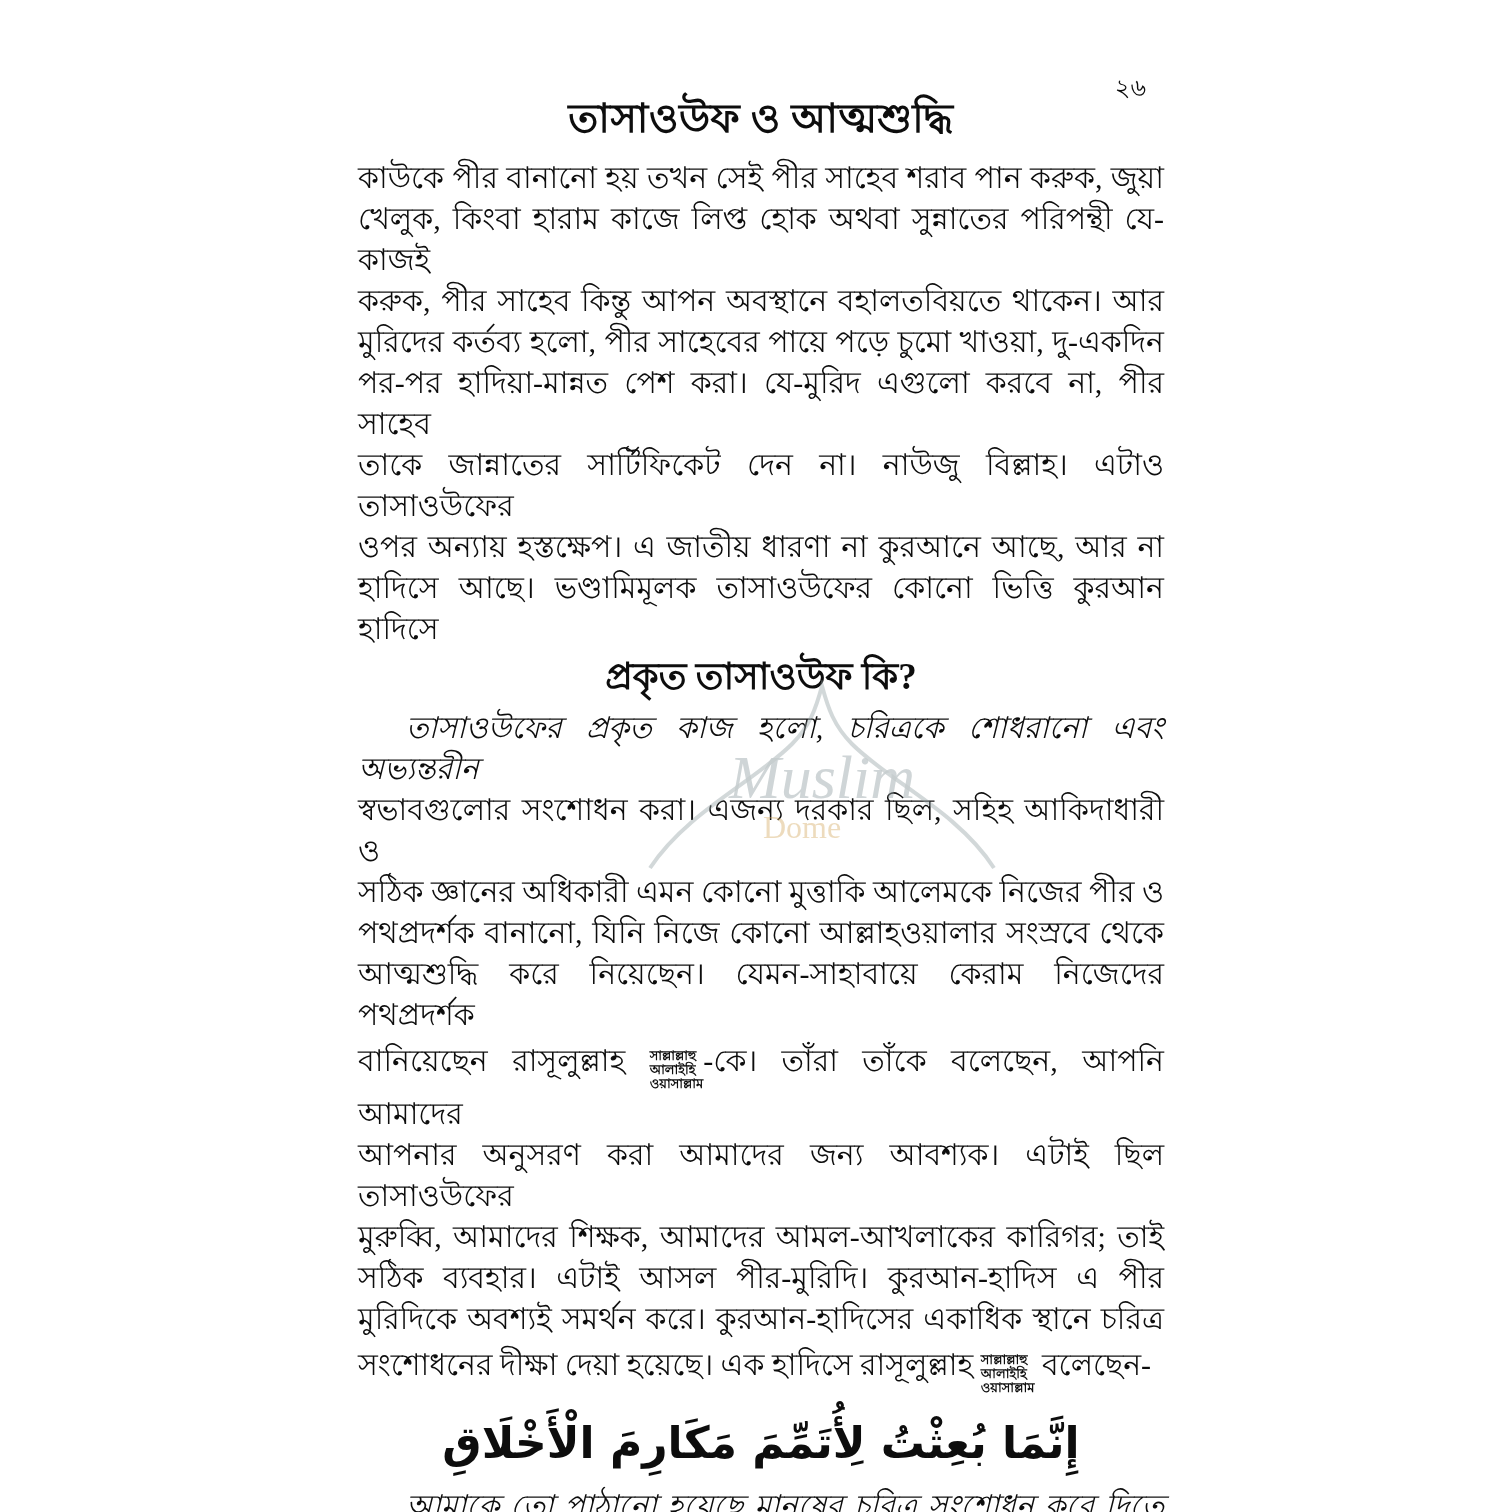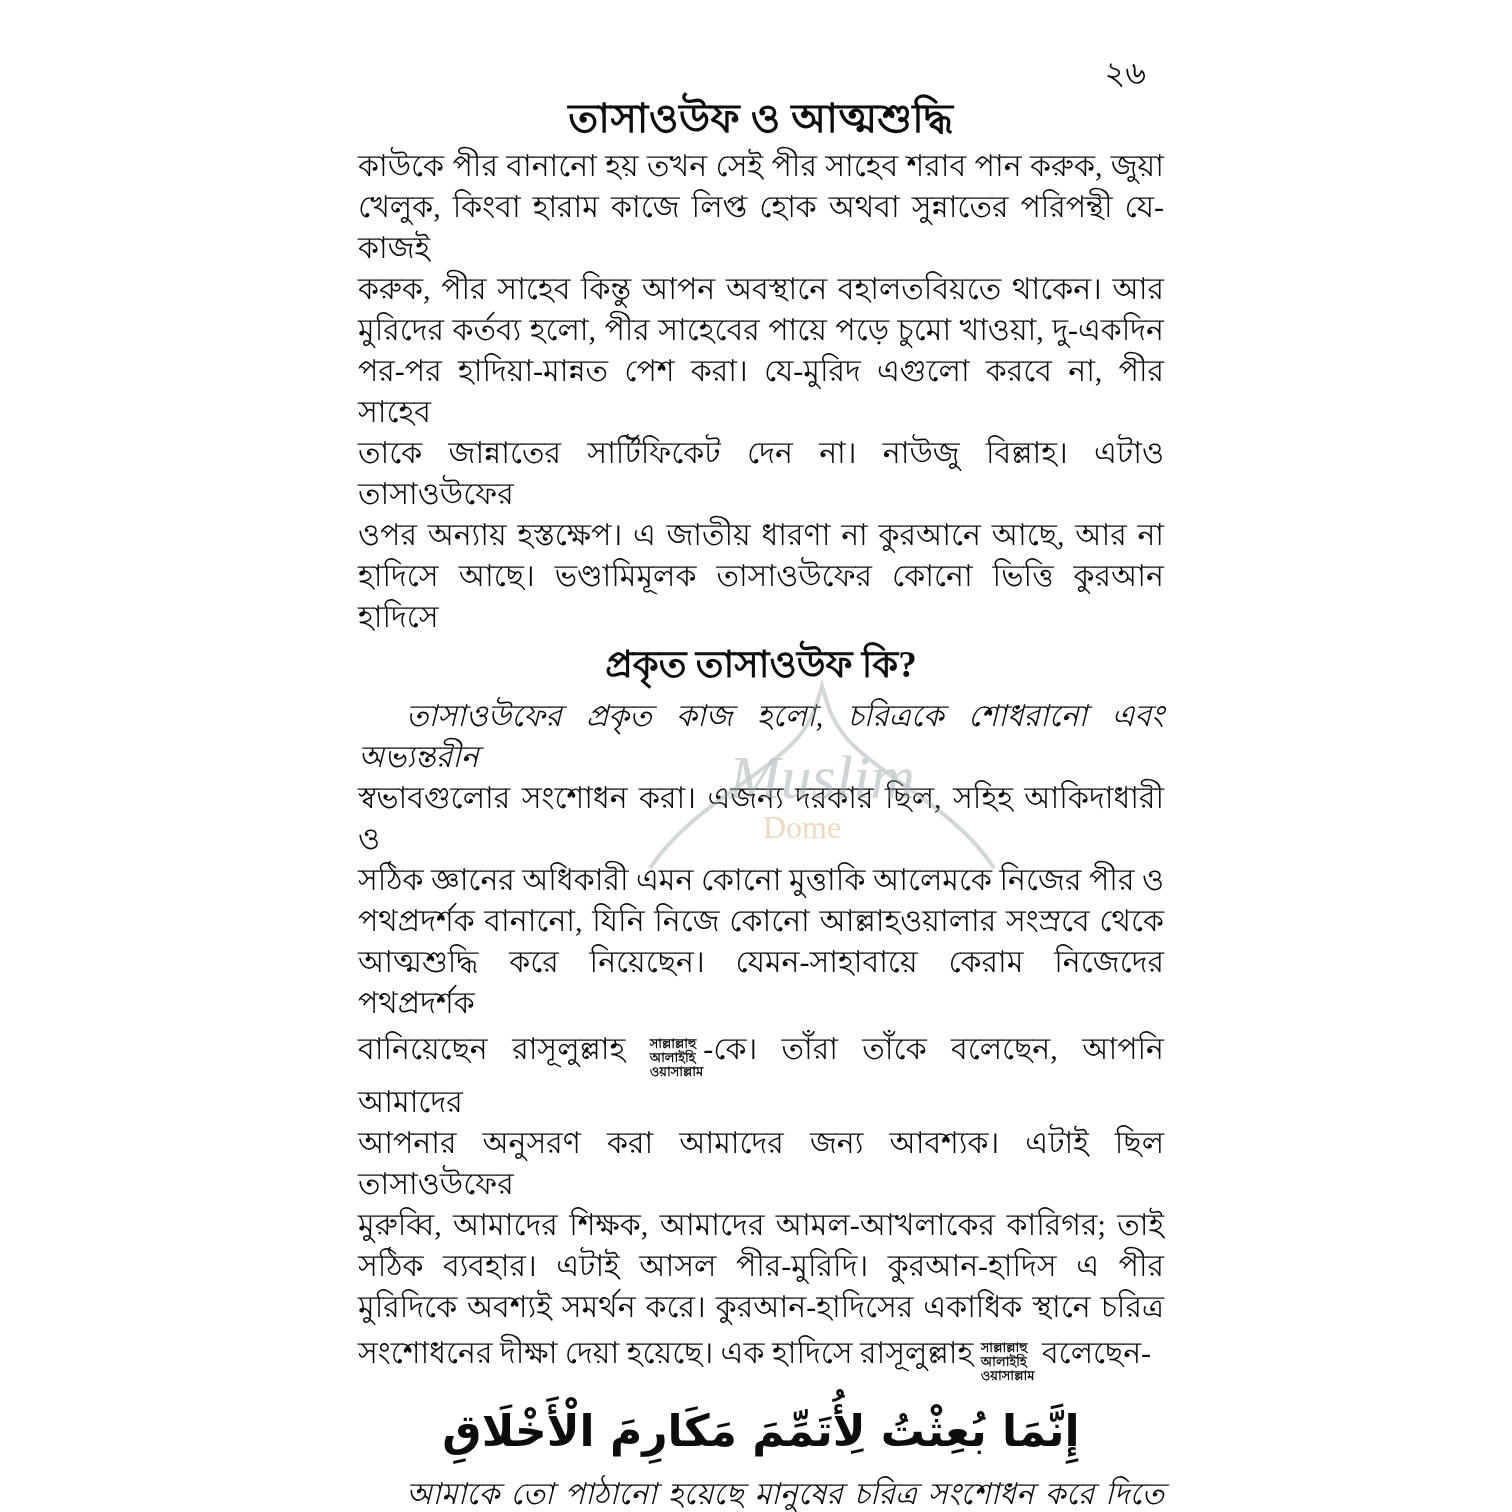--- a/index.html
+++ b/index.html
@@ -17,36 +17,36 @@
     background:#fff;
   }
   .content{
     position:relative;
     margin-left:358px;
     width:806px;
     padding-top:55px;
   }
   .pagenum{
     position:absolute;
-    top:55px;
+    top:70px;
     right:18px;
-    font-size:32px;
+    font-size:24px;
     line-height:36px;
     font-family:"Liberation Serif", serif;
   }
   .header-title{
     margin-top:42px;
     text-align:center;
     font-size:40px;
     line-height:44px;
     font-weight:700;
     letter-spacing:0.5px;
   }
   .para{margin:0;padding:0;}
-  .para-1{margin-top:4px;}
+  .para-1{margin-top:16px;}
   .para-2{margin-top:8px;}
   .para-3{margin-top:2px;}
   .jline{
     font-size:30px;
     line-height:41px;
     text-align:justify;
     text-align-last:justify;
     white-space:normal;
     font-weight:500;
   }

